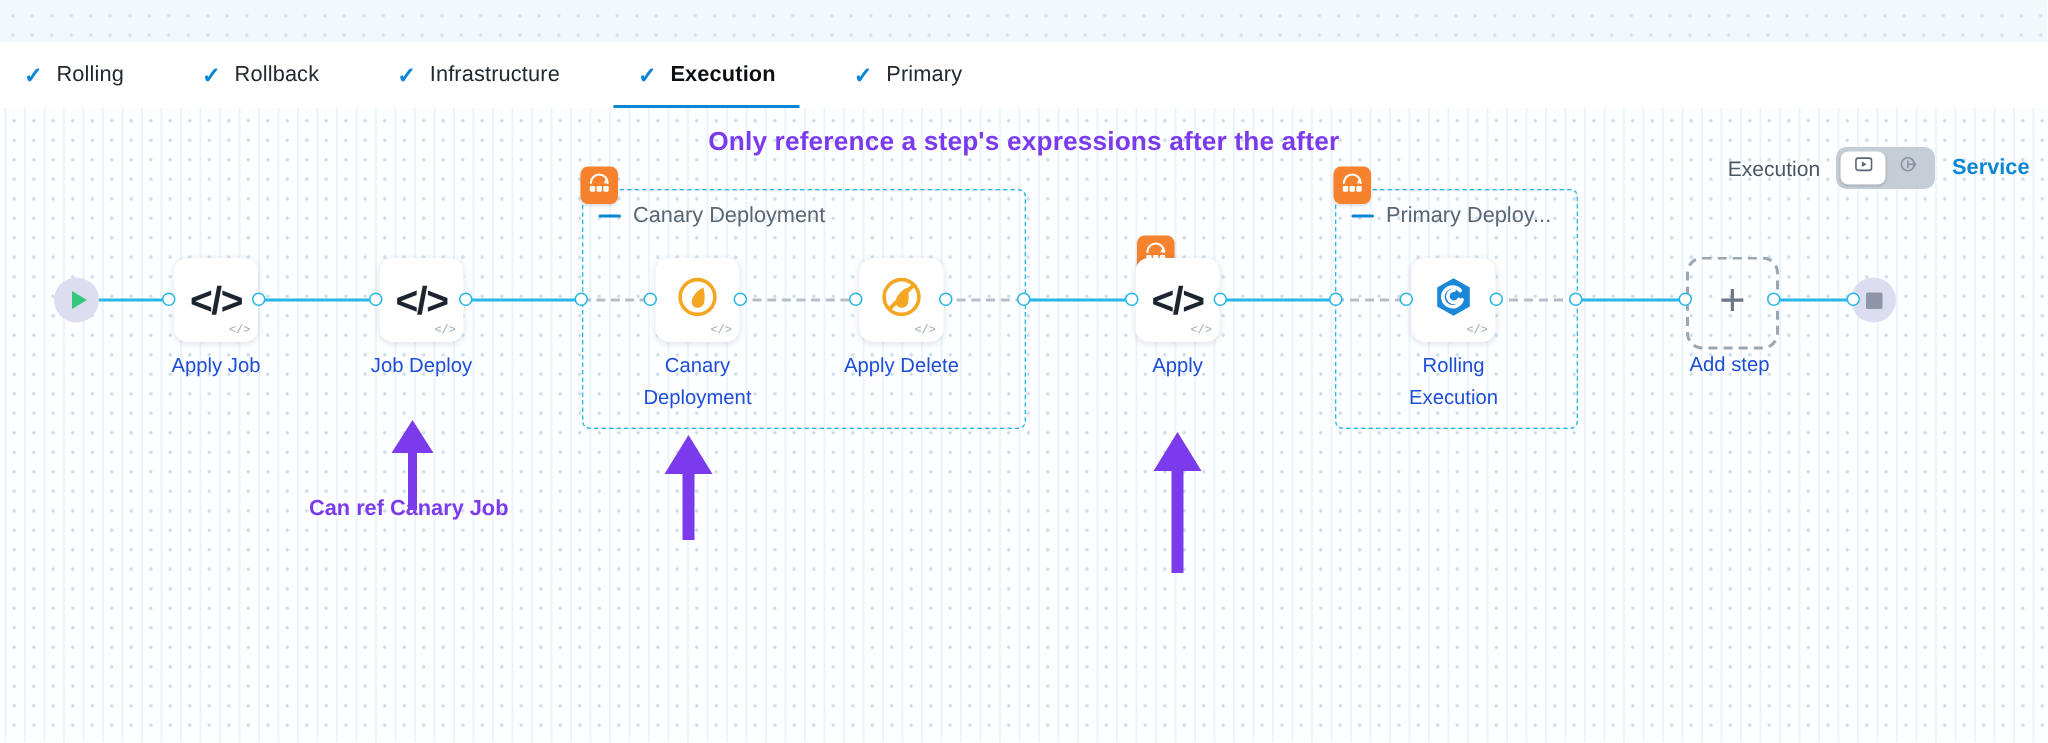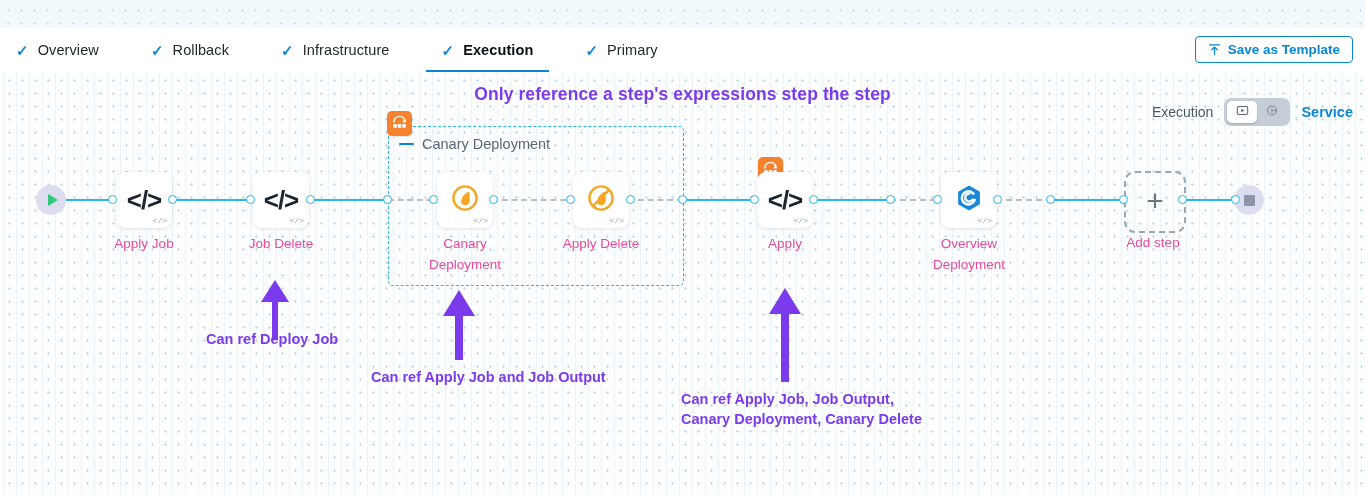--- a/index.html
+++ b/index.html
@@ -110,21 +110,21 @@
     box-shadow:0 1px 4px rgba(40,60,90,.14);
     display:flex;align-items:center;justify-content:center;position:relative;
     cursor:pointer;
   }
   .node-box .mini{
     position:absolute;right:5px;bottom:3px;font-size:8px;color:#9aa6b2;
     font-family:"Liberation Mono", monospace;line-height:1;
   }
   .node-label{
     position:absolute;top:62px;left:50%;transform:translateX(-50%);
-    text-align:center;font-size:13.5px;color:#ec4899;line-height:1.55;
+    text-align:center;font-size:13.5px;color:#1d4ed8;line-height:1.55;
     white-space:nowrap;
   }
   .node-label.two{white-space:normal;width:96px;}
 
   .code-glyph{
     font-family:"Liberation Sans", sans-serif;font-size:26px;font-weight:700;
     color:#1c2430;letter-spacing:-1px;
   }
 
   .addstep{
@@ -168,21 +168,21 @@
 <body>
 
 <div class="app">
 
   <div class="top-strip"></div>
 
   <div class="tabbar">
 
     <div class="tab tab-overview">
       <span class="chk">✓</span>
-      <span>Overview</span>
+      <span>Rolling</span>
     </div>
 
     <div class="tab tab-service">
       <span class="chk">✓</span>
       <span>Rollback</span>
     </div>
 
     <div class="tab tab-infra">
       <span class="chk">✓</span>
       <span>Infrastructure</span>
@@ -192,34 +192,24 @@
       <span class="chk">✓</span>
       <span>Execution</span>
     </div>
 
     <div class="tab tab-adv">
       <span class="chk">✓</span>
       <span>Primary</span>
     </div>
   </div>
 
-  <div class="save-tpl">
-    <span class="tpl-icon">
-      <svg width="13" height="13" viewBox="0 0 16 16">
-        <path d="M2 2.2h12" stroke="#0a86d6" stroke-width="1.6" stroke-linecap="round"></path>
-        <path d="M8 14V5.4" stroke="#0a86d6" stroke-width="1.6" stroke-linecap="round"></path>
-        <path d="M4.6 8.4L8 5.1l3.4 3.3" stroke="#0a86d6" stroke-width="1.6" fill="none" stroke-linecap="round" stroke-linejoin="round"></path>
-      </svg>
-    </span>
-    <span>Save as Template</span>
-  </div>
 
   <div class="canvas"></div>
 
-  <div class="headline">Only reference a step's expressions step the step</div>
+  <div class="headline">Only reference a step's expressions after the after</div>
 
   <div class="exec-toggle-wrap">
     <span class="exec-label">Execution</span>
     <span class="seg">
       <span class="seg-btn on">
         <span>
           <svg width="13" height="13" viewBox="0 0 16 16">
             <rect x="1.6" y="3" width="12.8" height="10" rx="2" fill="none" stroke="#5b6775" stroke-width="1.3"></rect>
             <path d="M6.4 5.8l4 2.2-4 2.2z" fill="#5b6775"></path>
           </svg>
@@ -261,39 +251,54 @@
           <rect x="7.9" y="10.6" width="4.2" height="4.4" rx="1" fill="#ffffff"></rect>
           <rect x="13.2" y="10.6" width="4.2" height="4.4" rx="1" fill="#ffffff"></rect>
         </svg>
       </span>
       <span class="grp-head">
         <span class="grp-dash"></span>
         <span class="grp-title">Canary Deployment</span>
       </span>
     </div>
 
+    <div class="grp" style="left:890px;top:126px;width:160px;height:158px;">
+      <span class="grp-badge">
+        <svg width="17" height="17" viewBox="0 0 20 20">
+          <path d="M3.4 8.2a6.6 6.6 0 0 1 13.2 0" fill="none" stroke="#ffffff" stroke-width="1.7" stroke-linecap="round"></path>
+          <path d="M15.2 5.1l1.6 3.1-3.2.5" fill="#ffffff"></path>
+          <rect x="2.6" y="10.6" width="4.2" height="4.4" rx="1" fill="#ffffff"></rect>
+          <rect x="7.9" y="10.6" width="4.2" height="4.4" rx="1" fill="#ffffff"></rect>
+          <rect x="13.2" y="10.6" width="4.2" height="4.4" rx="1" fill="#ffffff"></rect>
+        </svg>
+      </span>
+      <span class="grp-head">
+        <span class="grp-dash"></span>
+        <span class="grp-title">Primary Deploy...</span>
+      </span>
+    </div>
 
     <div class="startcap" style="left:36px;top:185px;">
       <span class="tri"></span>
     </div>
 
     <div class="node" style="left:116px;top:172px;">
       <div class="node-box">
         <span class="code-glyph">&lt;/&gt;</span>
         <span class="mini">&lt;/&gt;</span>
       </div>
       <div class="node-label">Apply Job</div>
     </div>
 
     <div class="node" style="left:253px;top:172px;">
       <div class="node-box">
         <span class="code-glyph">&lt;/&gt;</span>
         <span class="mini">&lt;/&gt;</span>
       </div>
-      <div class="node-label">Job Delete</div>
+      <div class="node-label">Job Deploy</div>
     </div>
 
     <div class="node" style="left:437px;top:172px;">
       <div class="node-box">
         <span>
           <svg width="32" height="32" viewBox="0 0 32 32">
             <circle cx="16" cy="16" r="11.6" fill="none" stroke="#f5a623" stroke-width="2.4"></circle>
             <path d="M19.9 9.6c-3.1 1.4-6.5 4.4-7.6 8.3-.7 2.6.5 4.8 3.1 5.2 2.7.4 4.6-1.2 5.1-3.6.6-3 .2-7-.6-9.9z" fill="#f5a623"></path>
           </svg>
         </span>
@@ -337,21 +342,21 @@
       <div class="node-box">
         <span>
           <svg width="30" height="30" viewBox="0 0 32 32">
             <path d="M16 2.6l11.6 6.7v13.4L16 29.4 4.4 22.7V9.3z" fill="#1a87d8"></path>
             <path d="M20.8 11.4a7 7 0 1 0 1.3 6.6" fill="none" stroke="#ffffff" stroke-width="2.6" stroke-linecap="round"></path>
             <path d="M16.4 11.2c-2.4 0-4.4 1.9-4.4 4.3s2 4.3 4.4 4.3c1.6 0 2.8-.8 3.5-2" fill="none" stroke="#ffffff" stroke-width="2.6" stroke-linecap="round"></path>
           </svg>
         </span>
         <span class="mini">&lt;/&gt;</span>
       </div>
-      <div class="node-label two">Overview Deployment</div>
+      <div class="node-label two">Rolling Execution</div>
     </div>
 
     <div class="addstep" style="left:1124px;top:171px;">
       <span class="plus">+</span>
     </div>
     <div class="node-label" style="position:absolute;left:1153px;top:233px;transform:translateX(-50%);">Add step</div>
 
     <div class="endcap" style="left:1234px;top:185px;">
       <span class="sq"></span>
     </div>
@@ -374,28 +379,25 @@
     <div class="port" style="left:1046px;top:195px;"></div>
     <div class="port" style="left:1119px;top:195px;"></div>
     <div class="port" style="left:1178px;top:195px;"></div>
     <div class="port" style="left:1231px;top:195px;"></div>
   </div>
 
   <svg class="arrow" style="left:258px;top:278px;" width="36" height="62">
     <path d="M17 62 L17 22" stroke="#7c3aed" stroke-width="6" stroke-linecap="butt"></path>
     <path d="M17 2 L31 24 L3 24 Z" fill="#7c3aed"></path>
   </svg>
-  <div class="ann-text" style="left:206px;top:330px;">Can ref Deploy Job</div>
+  <div class="ann-text" style="left:206px;top:330px;">Can ref Canary Job</div>
 
   <svg class="arrow" style="left:441px;top:288px;" width="38" height="72">
     <path d="M18 72 L18 26" stroke="#7c3aed" stroke-width="8" stroke-linecap="butt"></path>
     <path d="M18 2 L34 28 L2 28 Z" fill="#7c3aed"></path>
   </svg>
-  <div class="ann-text" style="left:371px;top:368px;">Can ref Apply Job and Job Output</div>
 
   <svg class="arrow" style="left:767px;top:286px;" width="38" height="96">
     <path d="M18 96 L18 26" stroke="#7c3aed" stroke-width="8" stroke-linecap="butt"></path>
     <path d="M18 2 L34 28 L2 28 Z" fill="#7c3aed"></path>
   </svg>
-  <div class="ann-text" style="left:681px;top:390px;">Can ref Apply Job, Job Output,
-Canary Deployment, Canary Delete</div>
 
 </div>
 
 </body></html>

